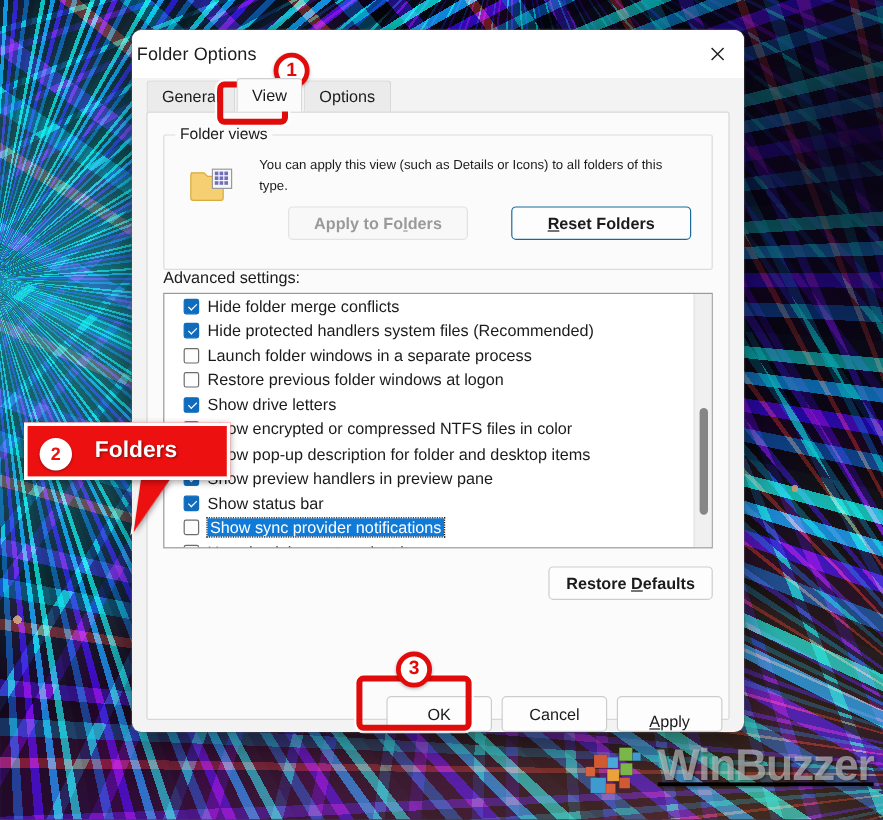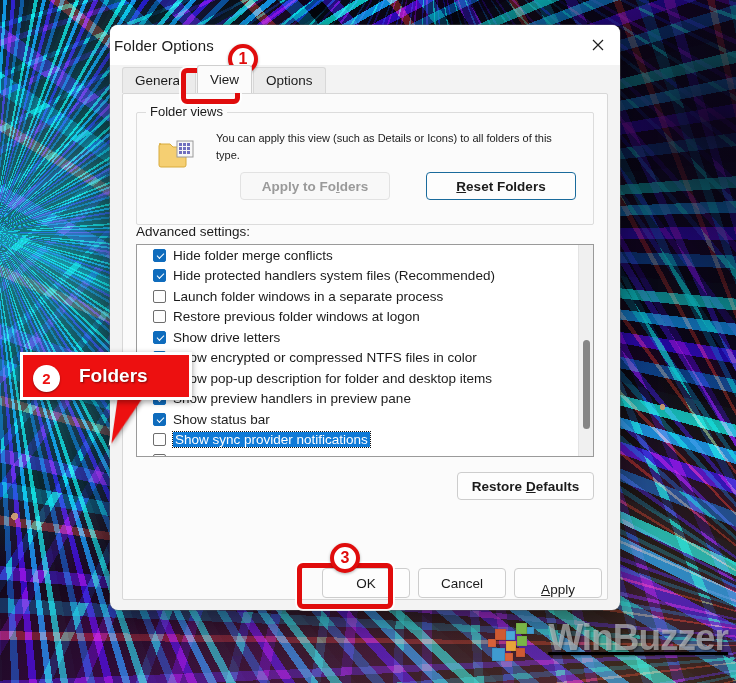--- a/index.html
+++ b/index.html
@@ -158,21 +158,21 @@
   #vscroll {
     position:absolute; right:0; top:0; width:15px; bottom:0;
     background:#f0f0f0; border-left:1px solid #e3e3e3;
   }
   #vthumb { position:absolute; left:4px; width:7px; top:95px; height:90px; background:#868686; border-radius:4px; }
 
   #restoredefaults { right:13px; top:378px; width:137px; }
 
   #footer { position:absolute; left:12px; right:12px; bottom:12px; height:30px; }
   .fbtn {
-    position:absolute; top:0; height:30px; width:88px; border:1px solid #cdcdcd;
+    position:absolute; top:12px; height:30px; width:88px; border:1px solid #cdcdcd;
     background:#fdfdfd; border-radius:4px; font-size:13.5px; color:#1b1b1b;
     display:flex; align-items:center; justify-content:center; cursor:pointer;
   }
   #okbtn     { left:200px; }
   #cancelbtn { left:296px; }
   #applybtn  { left:392px;align-items:flex-end; }
   .uline { text-decoration:underline; }
 
   
   .hibox {

